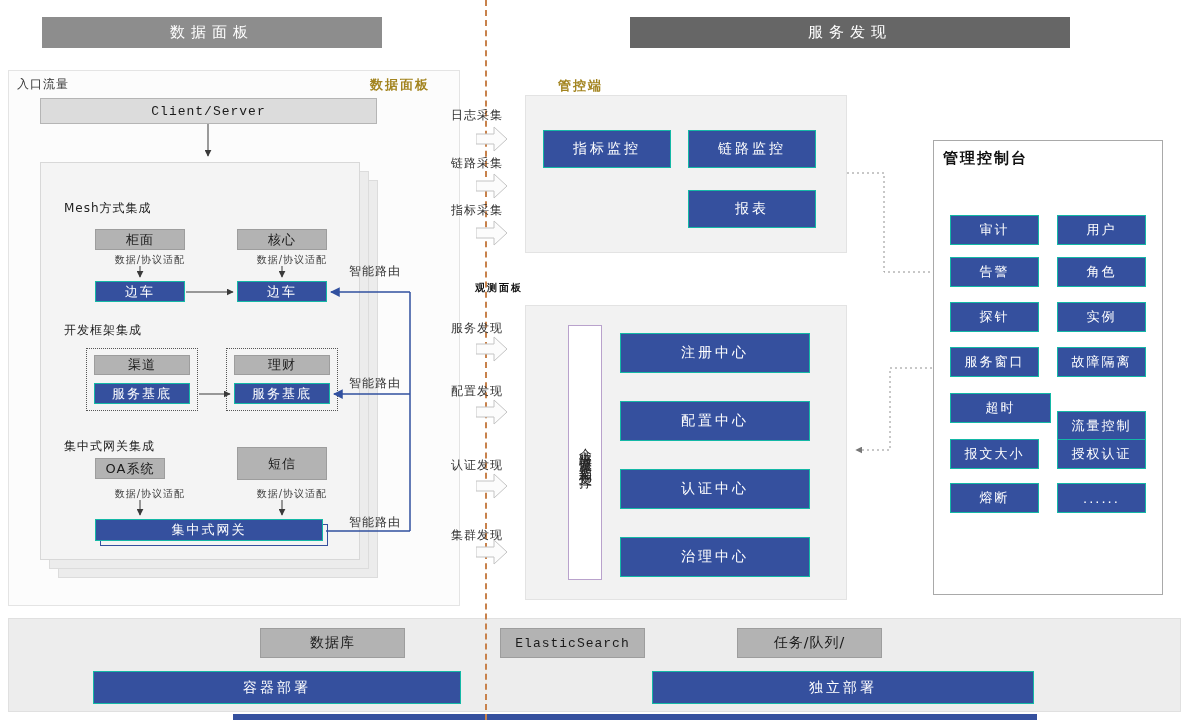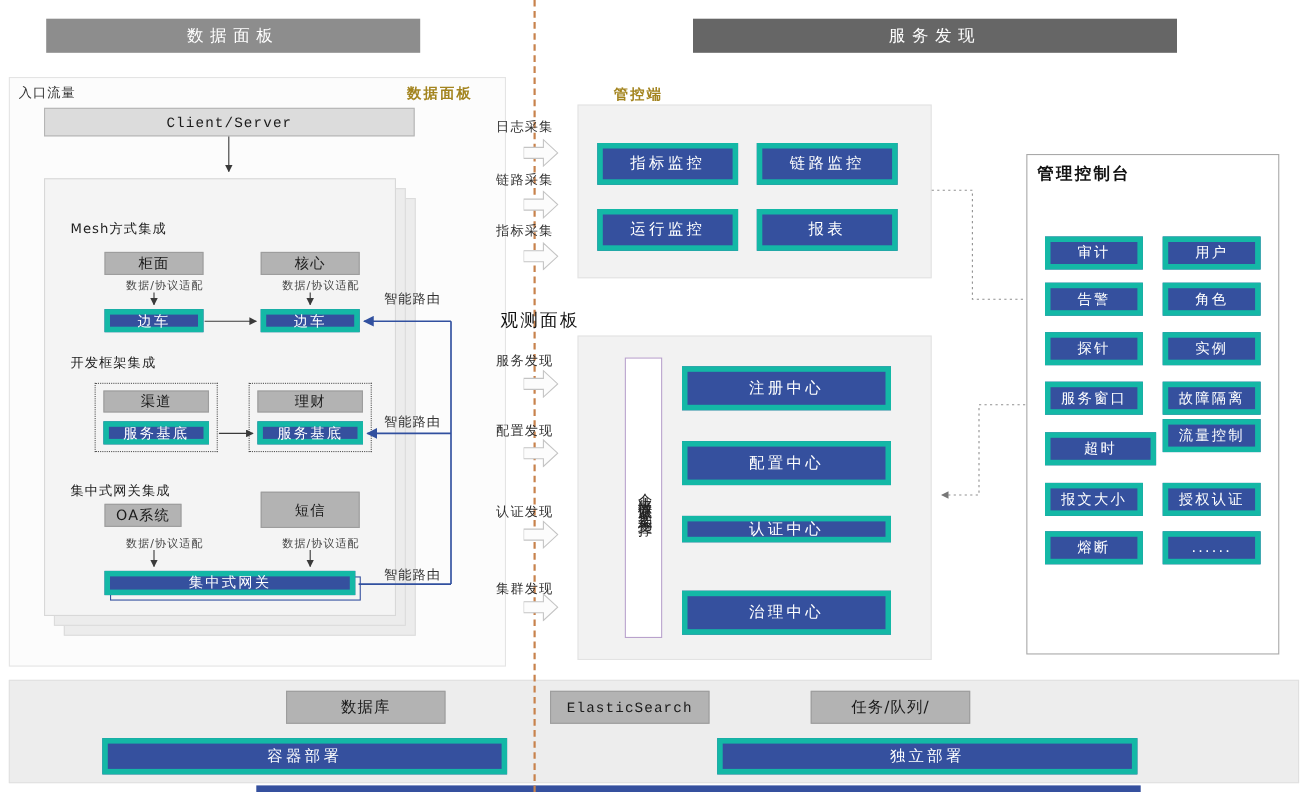--- a/index.html
+++ b/index.html
@@ -8,21 +8,21 @@
   .canvas{position:relative;width:1189px;height:720px;background:#fff;overflow:hidden}
   .abs{position:absolute}
   .hdr{color:#fff;display:flex;align-items:center;justify-content:center;font-size:15px;letter-spacing:6px}
   .hdr-left{background:#8d8d8d}
   .hdr-right{background:#666}
   .outer-panel{background:#fcfcfc;border:1px solid #e4e4e4}
   .panel{background:#f2f2f2;border:1px solid #e3e3e3}
   .stackpage{background:#ececec;border:1px solid #dcdcdc}
   .stackfront{background:#f4f4f4;border:1px solid #d8d8d8}
   .graybox{background:#b3b3b3;border:1px solid #9d9d9d;color:#1a1a1a;display:flex;align-items:center;justify-content:center;font-size:13px;letter-spacing:1px}
-  .bluebox{background:#35509e;border:5px solid #14b8a6;color:#fff;display:flex;align-items:center;justify-content:center;font-size:13px;letter-spacing:2px}
+  .bluebox{background:#35509e;border:1px solid #14b8a6;color:#fff;display:flex;align-items:center;justify-content:center;font-size:13px;letter-spacing:2px}
   .bluebtn{font-size:14px;letter-spacing:3px}
   .sec-title{font-size:12px;color:#222;letter-spacing:1px}
   .small-lbl{font-size:10px;color:#444;text-align:right;letter-spacing:1px}
   .gold{color:#a3841f;font-weight:bold;font-size:13px;letter-spacing:2px}
   .mid-lbl{font-size:12px;color:#333;letter-spacing:1px}
   .mono{font-family:Liberation Mono, monospace}
   .dotted-group{border:1px dotted #555;background:transparent}
   .console{background:#fff;border:1px solid #a9a9a9}
   .console-title{font-size:15px;font-weight:bold;color:#111;letter-spacing:2px}
   .vertbox{background:#fff;border:1px solid #b9a2cc;writing-mode:vertical-lr;text-orientation:upright;font-size:13px;letter-spacing:3px;color:#222;display:flex;align-items:center;justify-content:center}
@@ -74,61 +74,60 @@
   <div class="abs bluebox" style="left:95px;top:519px;width:228px;height:22px">集中式网关</div>
 
   <div class="abs mid-lbl" style="left:349px;top:263px">智能路由</div>
   <div class="abs mid-lbl" style="left:349px;top:375px">智能路由</div>
   <div class="abs mid-lbl" style="left:349px;top:514px">智能路由</div>
 
   <div class="abs gold" style="left:558px;top:77px">管控端</div>
   <div class="abs panel" style="left:525px;top:95px;width:322px;height:158px"></div>
   <div class="abs bluebox bluebtn" style="left:543px;top:130px;width:128px;height:38px">指标监控</div>
   <div class="abs bluebox bluebtn" style="left:688px;top:130px;width:128px;height:38px">链路监控</div>
-  <div class="abs bluebox bluebtn" style="left:543px;top:190px;width:128px;height:38px">运行监控</div>
   <div class="abs bluebox bluebtn" style="left:688px;top:190px;width:128px;height:38px">报表</div>
 
   <div class="abs panel" style="left:525px;top:305px;width:322px;height:295px"></div>
   <div class="abs vertbox" style="left:568px;top:325px;width:34px;height:255px">企业级微服务架构支撑</div>
   <div class="abs bluebox bluebtn" style="left:620px;top:333px;width:190px;height:40px">注册中心</div>
   <div class="abs bluebox bluebtn" style="left:620px;top:401px;width:190px;height:40px">配置中心</div>
-  <div class="abs bluebox bluebtn" style="left:620px;top:469px;width:190px;height:24px">认证中心</div>
+  <div class="abs bluebox bluebtn" style="left:620px;top:469px;width:190px;height:40px">认证中心</div>
   <div class="abs bluebox bluebtn" style="left:620px;top:537px;width:190px;height:40px">治理中心</div>
 
   <div class="abs console" style="left:933px;top:140px;width:230px;height:455px"></div>
   <div class="abs console-title" style="left:943px;top:149px">管理控制台</div>
   <div class="abs bluebox" style="left:950px;top:215px;width:89px;height:30px">审计</div>
   <div class="abs bluebox" style="left:1057px;top:215px;width:89px;height:30px">用户</div>
   <div class="abs bluebox" style="left:950px;top:257px;width:89px;height:30px">告警</div>
   <div class="abs bluebox" style="left:1057px;top:257px;width:89px;height:30px">角色</div>
   <div class="abs bluebox" style="left:950px;top:302px;width:89px;height:30px">探针</div>
   <div class="abs bluebox" style="left:1057px;top:302px;width:89px;height:30px">实例</div>
   <div class="abs bluebox" style="left:950px;top:347px;width:89px;height:30px">服务窗口</div>
   <div class="abs bluebox" style="left:1057px;top:347px;width:89px;height:30px">故障隔离</div>
   <div class="abs bluebox" style="left:950px;top:393px;width:101px;height:30px">超时</div>
-  <div class="abs bluebox" style="left:1057px;top:381px;width:89px;height:30px">流量控制</div>
+  <div class="abs bluebox" style="left:1057px;top:411px;width:89px;height:30px">流量控制</div>
   <div class="abs bluebox" style="left:950px;top:439px;width:89px;height:30px">报文大小</div>
   <div class="abs bluebox" style="left:1057px;top:439px;width:89px;height:30px">授权认证</div>
   <div class="abs bluebox" style="left:950px;top:483px;width:89px;height:30px">熔断</div>
   <div class="abs bluebox" style="left:1057px;top:483px;width:89px;height:30px">......</div>
 
   <div class="abs bottom-bar" style="left:8px;top:618px;width:1173px;height:94px"></div>
   <div class="abs graybox" style="left:260px;top:628px;width:145px;height:30px;font-size:14px">数据库</div>
   <div class="abs graybox mono" style="left:500px;top:628px;width:145px;height:30px;font-size:13px">ElasticSearch</div>
   <div class="abs graybox" style="left:737px;top:628px;width:145px;height:30px;font-size:14px">任务/队列/</div>
   <div class="abs bluebox bluebtn" style="left:93px;top:671px;width:368px;height:33px">容器部署</div>
   <div class="abs bluebox bluebtn" style="left:652px;top:671px;width:382px;height:33px">独立部署</div>
   <div class="abs" style="left:233px;top:714px;width:804px;height:6px;background:#35509e"></div>
 
   <div class="abs divider" style="left:485px;top:0;width:0;height:720px"></div>
 
   <div class="abs mid-lbl" style="left:451px;top:107px">日志采集</div>
   <div class="abs mid-lbl" style="left:451px;top:155px">链路采集</div>
   <div class="abs mid-lbl" style="left:451px;top:202px">指标采集</div>
-  <div class="abs" style="left:455px;top:281px;font-size:16px;font-weight:normal;color:#111;letter-spacing:2px">观测面板</div>
+  <div class="abs" style="left:475px;top:281px;font-size:10px;font-weight:bold;color:#111;letter-spacing:2px">观测面板</div>
   <div class="abs mid-lbl" style="left:451px;top:320px">服务发现</div>
   <div class="abs mid-lbl" style="left:451px;top:383px">配置发现</div>
   <div class="abs mid-lbl" style="left:451px;top:457px">认证发现</div>
   <div class="abs mid-lbl" style="left:451px;top:527px">集群发现</div>
 
   <svg class="abs" style="left:476px;top:126px" width="32" height="26">
       <polygon points="0,8 18,8 18,1 31,13 18,25 18,18 0,18" fill="#fcfcfc" stroke="#c4c4c4"></polygon>
     </svg>
   <svg class="abs" style="left:476px;top:173px" width="32" height="26">
       <polygon points="0,8 18,8 18,1 31,13 18,25 18,18 0,18" fill="#fcfcfc" stroke="#c4c4c4"></polygon>

